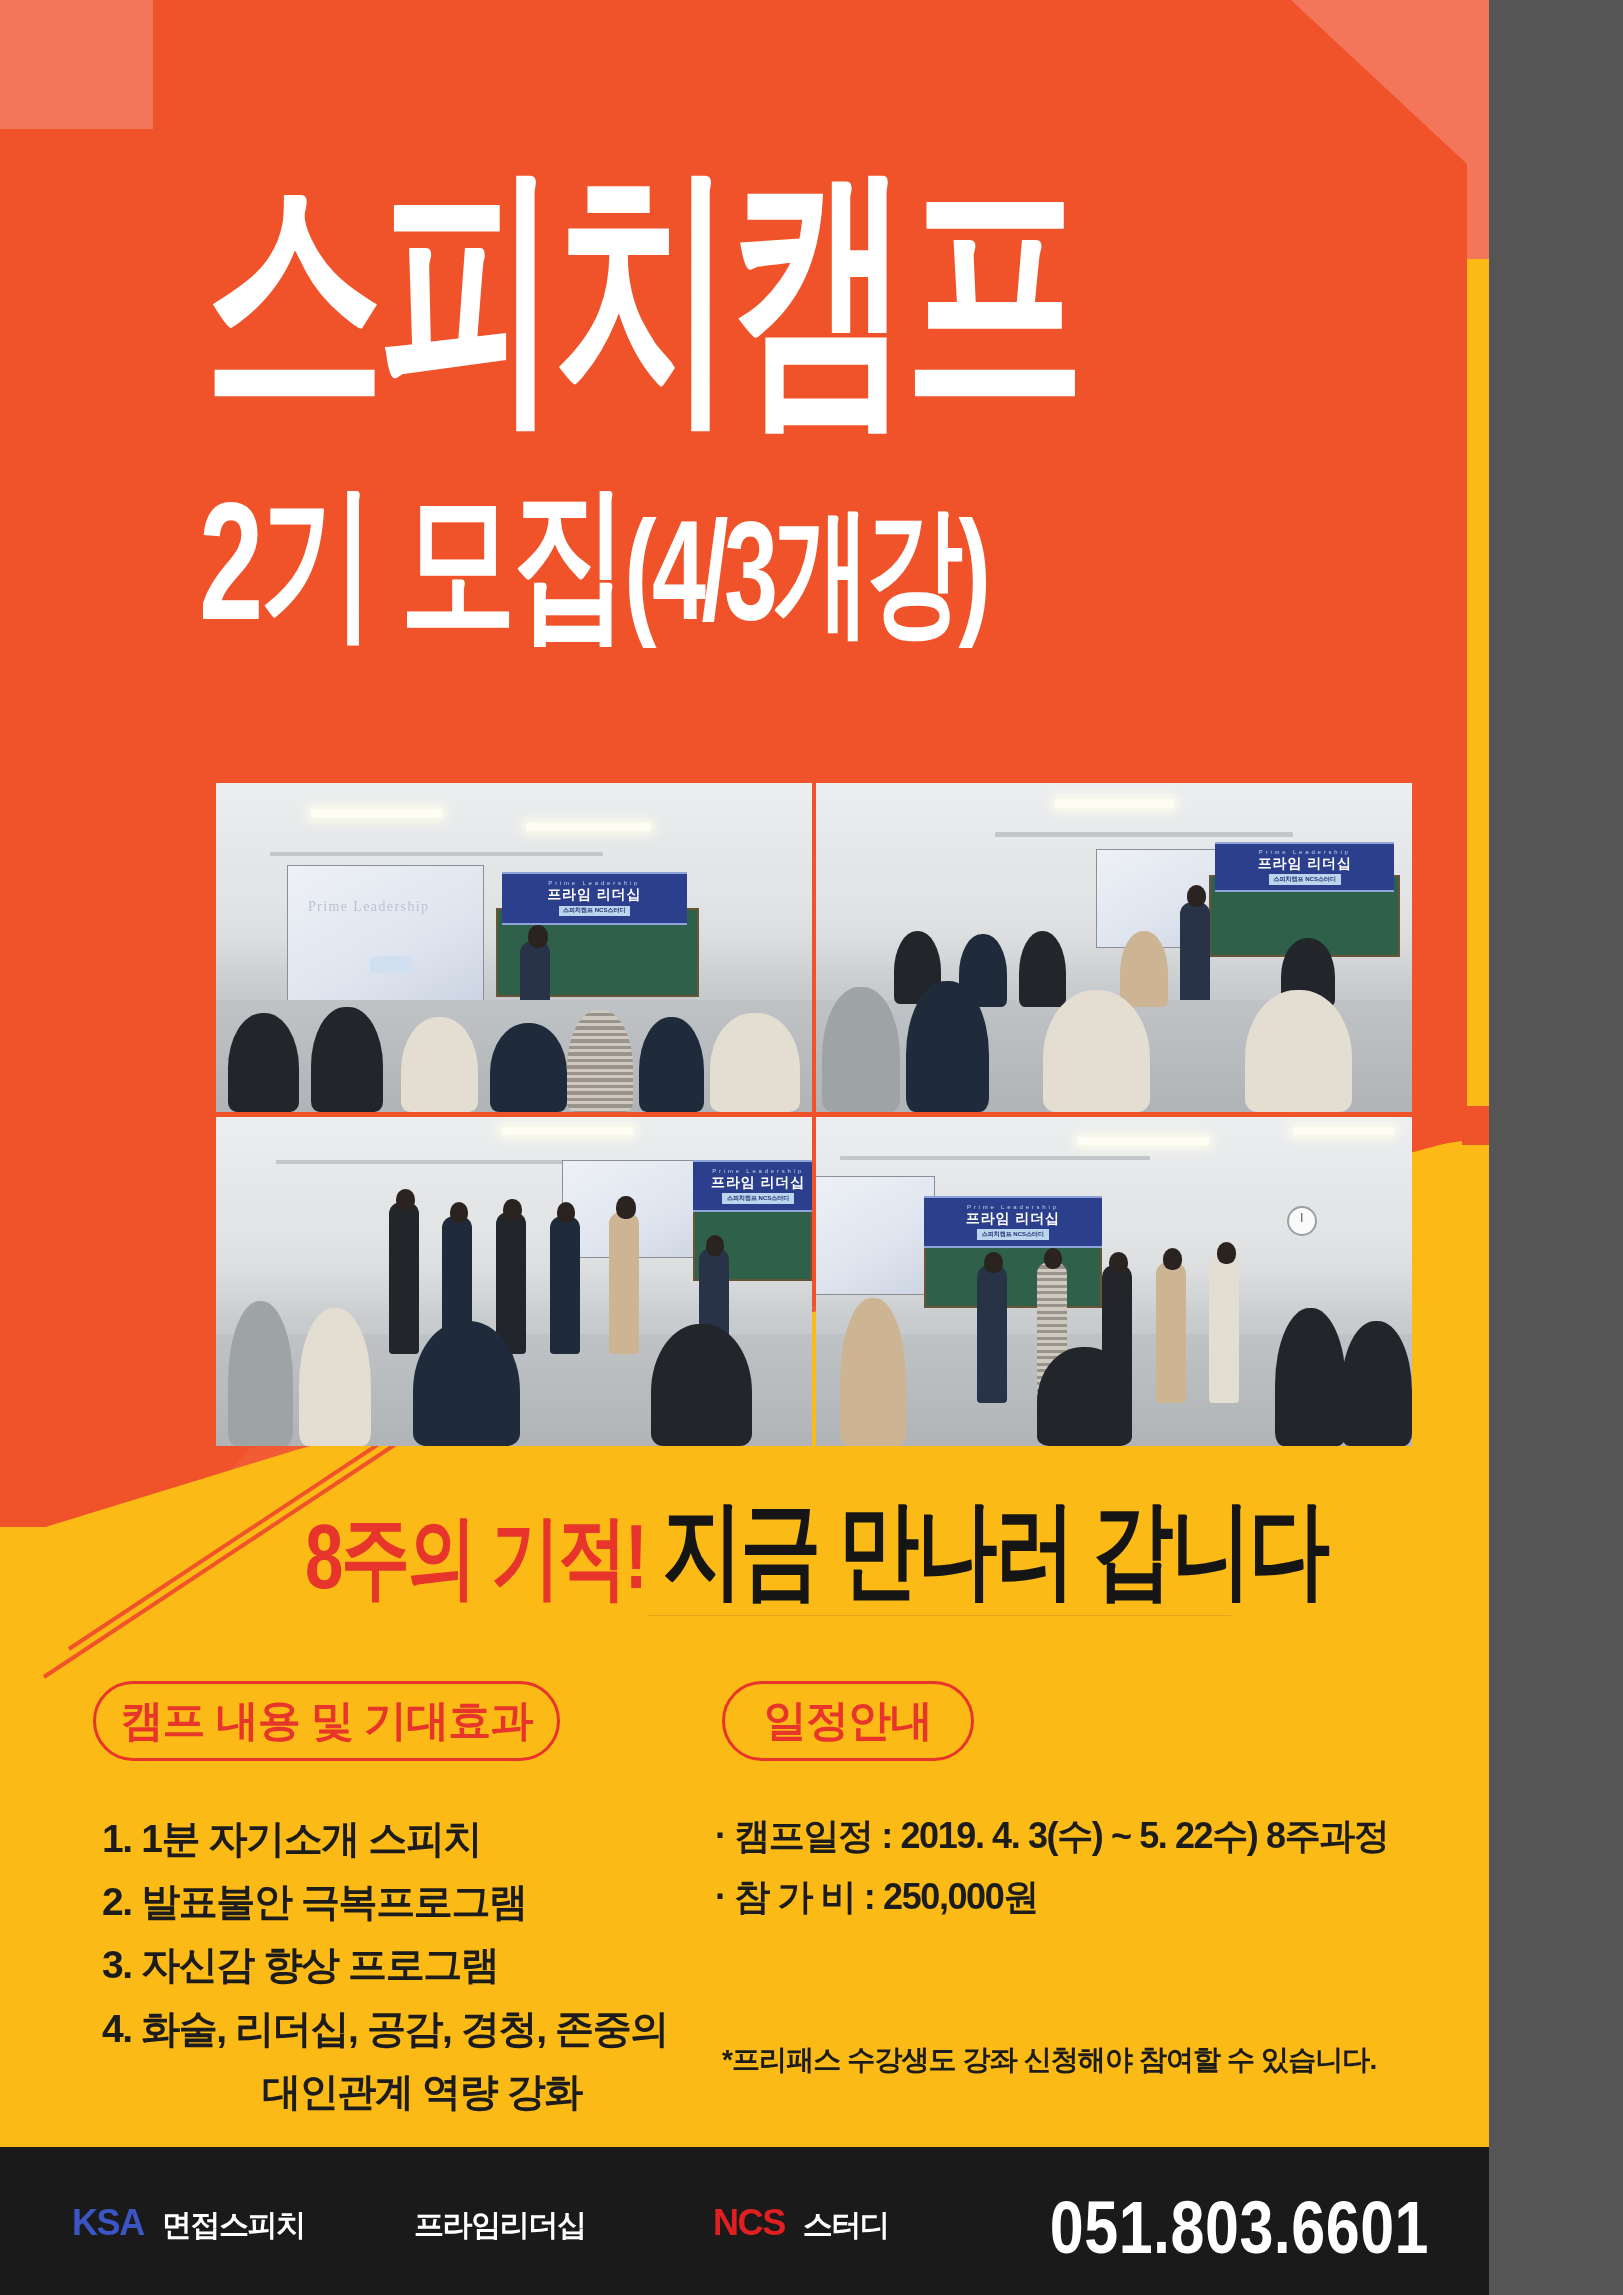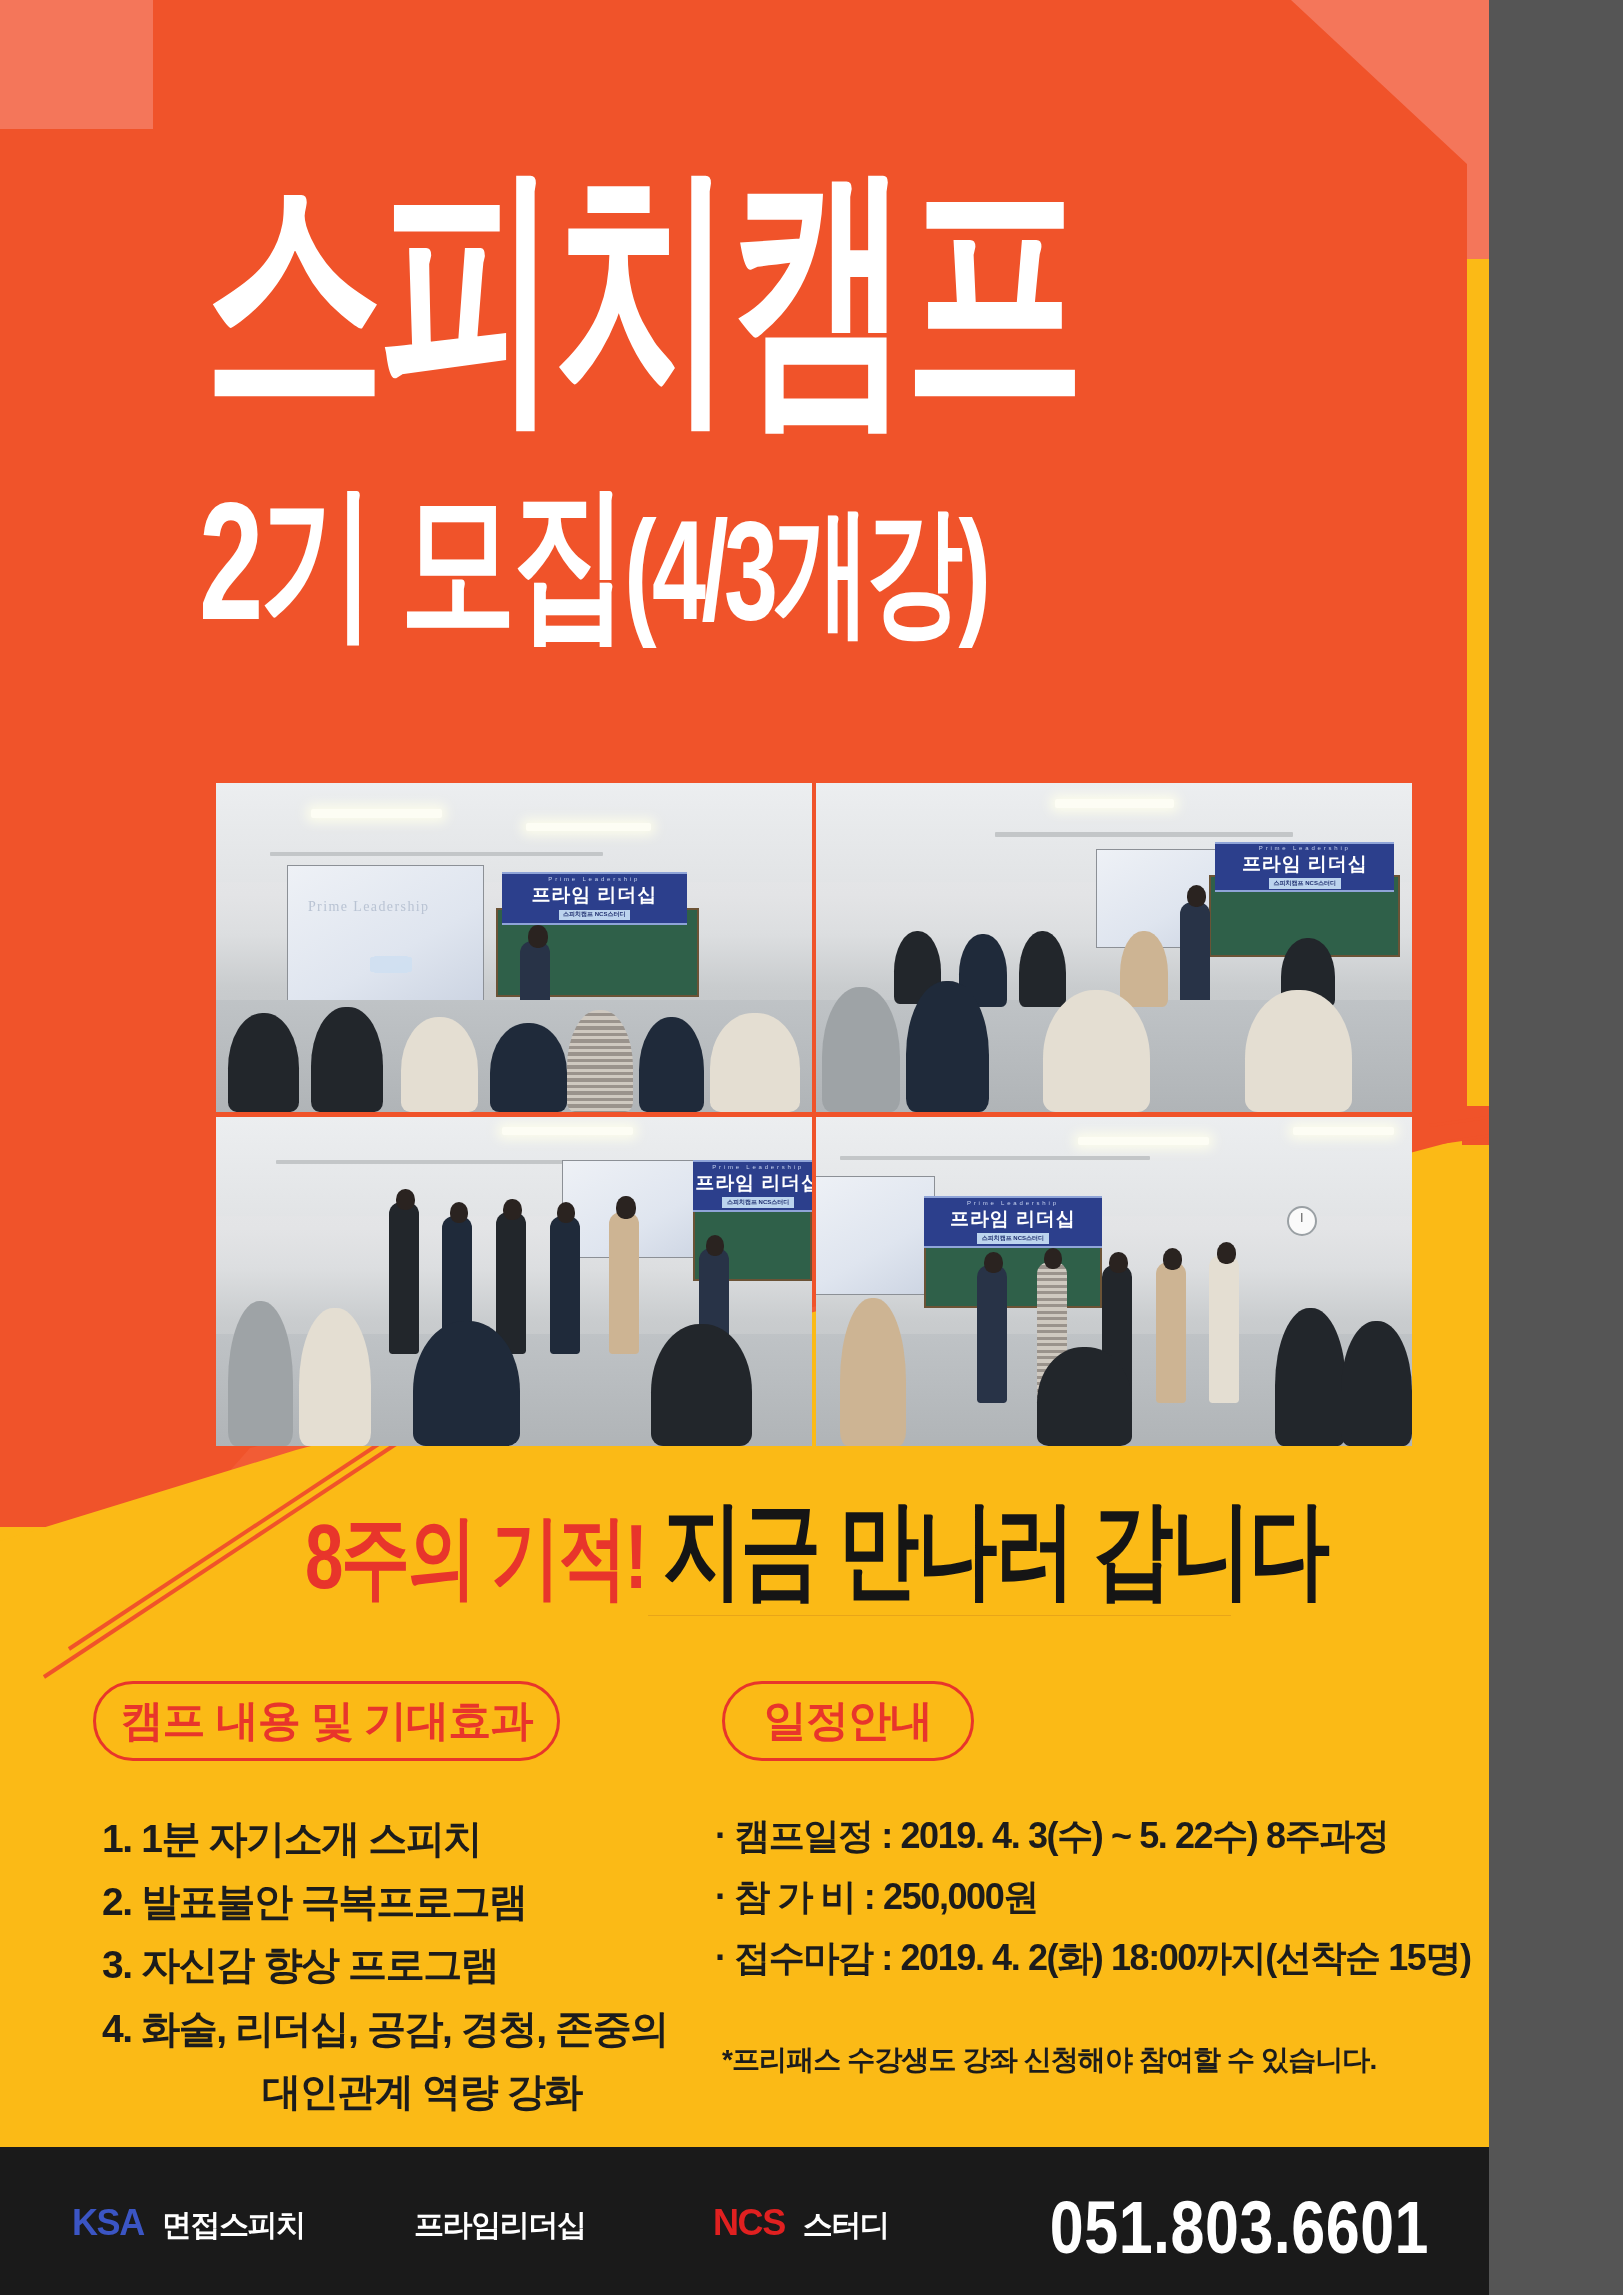--- a/index.html
+++ b/index.html
@@ -112,21 +112,21 @@
                radial-gradient(ellipse at 70% 50%,#cfe0f2 0 46%,transparent 47%);
     opacity:.85;
   }
   .banner {
     position:absolute; background:#2c3f8c;
     border-top:2.3px solid #8fa4d8; border-bottom:2.3px solid #8fa4d8;
     display:flex; flex-direction:column; align-items:center; justify-content:center;
     color:#fff;
   }
   .banner .en { font-size:6px; letter-spacing:2.8px; color:#c7d3f0; }
-  .banner .kr { font-size:19px; font-weight:900; letter-spacing:0.9px; }
+  .banner .kr { font-size:14px; font-weight:900; letter-spacing:0.9px; }
   .banner .sub { font-size:6px; font-weight:700; background:#bcd4ee; color:#203070;
                  padding:0.9px 4.6px; margin-top:1.4px; }
   .board {
     position:absolute; background:#2f6049; border:2.8px solid #6b5336;
   }
   .wallclock {
     position:absolute; width:30px; height:30px; border-radius:50%;
     background:#fafafa; border:2.3px solid #9aa0a4;
   }
   .wallclock:after {
@@ -397,24 +397,20 @@
 
   <ul class="right-list">
     <li>
       <span>·</span>
       <span class="lbl">캠프일정</span><span> : </span><span>2019. 4. 3(수) ~ 5. 22수) 8주과정</span>
     </li>
     <li>
       <span>·</span>
       <span class="lbl">참  가  비</span><span> : </span><span>250,000원</span>
     </li>
-    <li>
-      <span>·</span>
-      <span class="lbl">접수마감</span><span> : </span><span>2019. 4. 2(화) 18:00까지(선착순 15명)</span>
-    </li>
   </ul>
 
   <div class="footnote">*프리패스 수강생도 강좌 신청해야 참여할 수 있습니다.</div>
 
   <div class="footer"></div>
 
   <div class="logo" id="logo1">
     <span class="blue">KSA</span><span class="white small">면접스피치</span>
   </div>
   <div class="logo" id="logo2">

